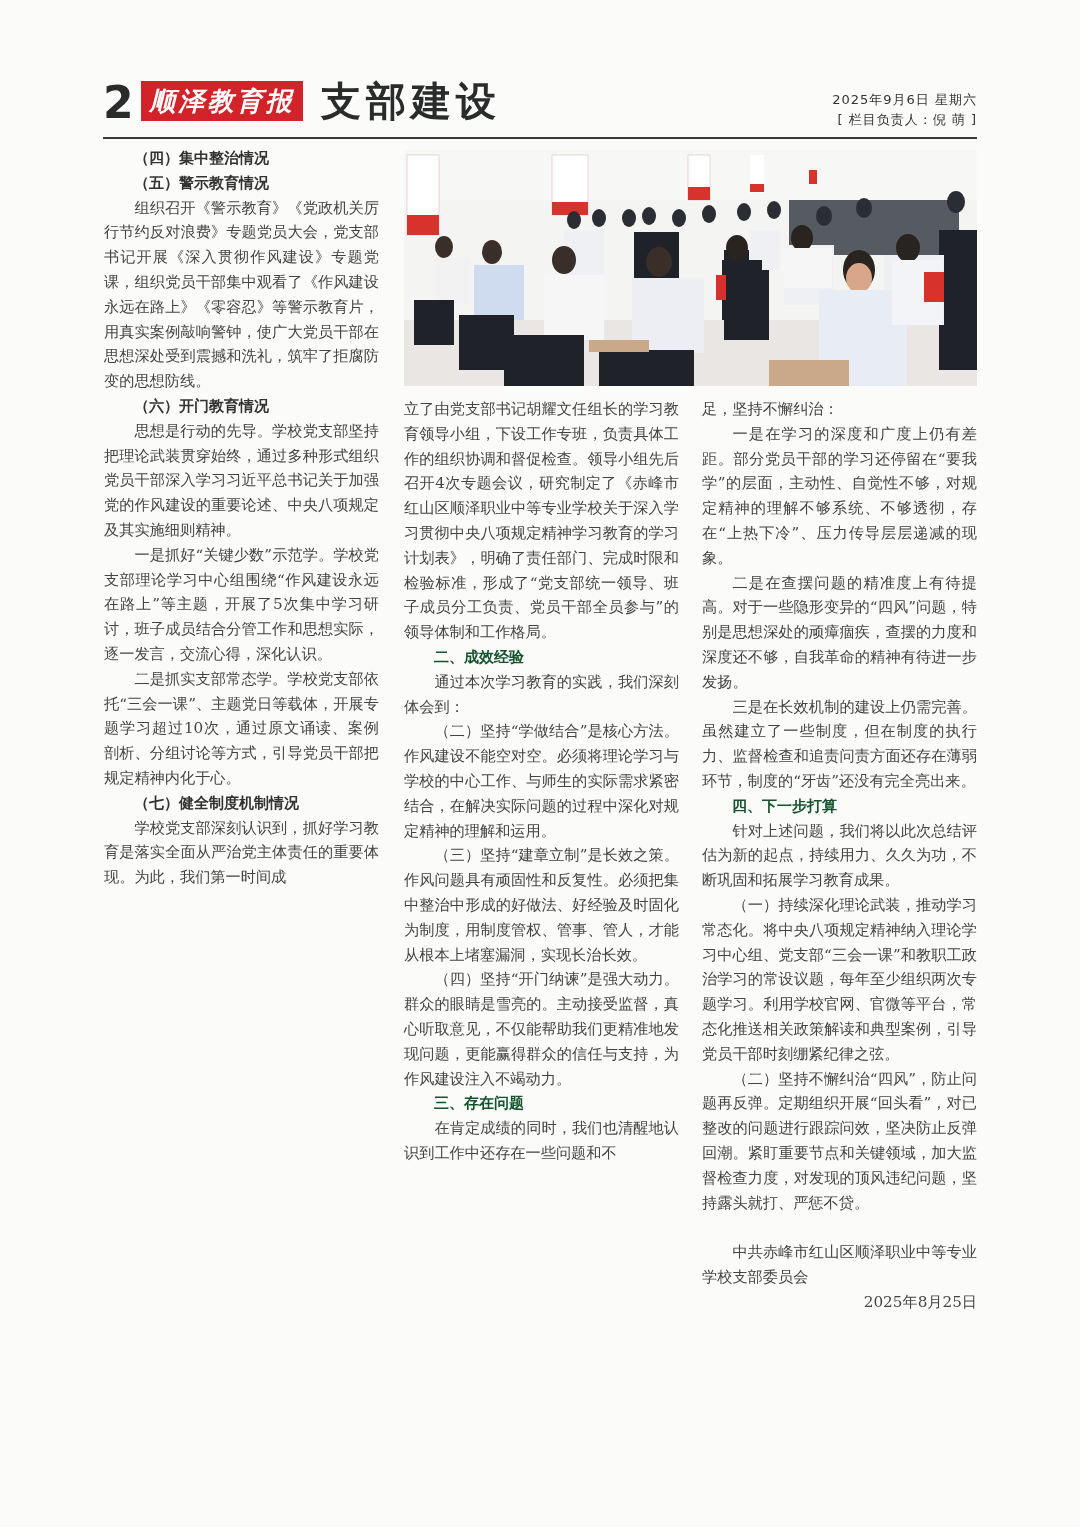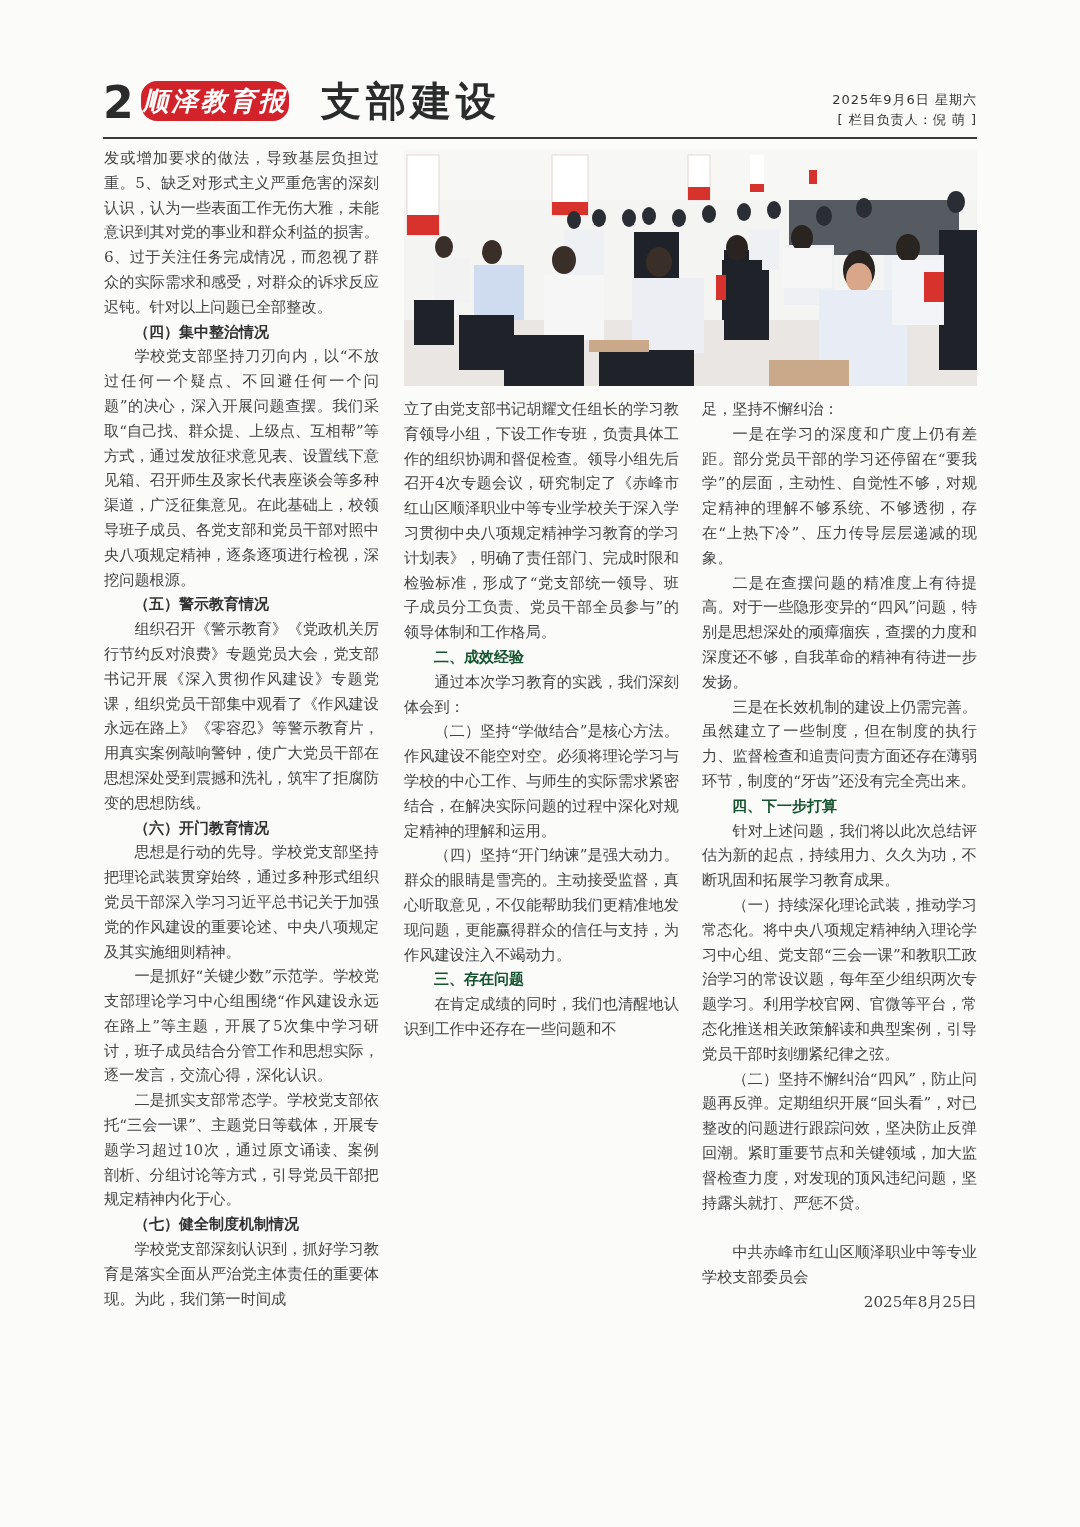--- a/index.html
+++ b/index.html
@@ -1,21 +1,21 @@
 <!DOCTYPE html>
 <html><head>
 <meta charset="utf-8">
 <style>
   * { margin: 0; padding: 0; box-sizing: border-box; }
   html, body { width: 1080px; height: 1527px; background: #fbfbfa; overflow: hidden; }
   body { position: relative; font-family: "DejaVu Serif", "Liberation Serif", serif; color: #3a3a3a; }
 
   .masthead { position: absolute; left: 103px; top: 78px; width: 874px; height: 52px; }
   .page-num { position: absolute; left: 0; top: 0; font-family: "DejaVu Sans", "Liberation Sans", sans-serif; font-weight: bold; font-size: 44px; line-height: 50px; color: #2a2c2c; }
-  .paper-name { position: absolute; left: 38px; top: 3px; width: 148px; height: 40px; background: #d2232a; color: #fff; font-family: "DejaVu Serif", serif; font-weight: bold; font-style: italic; font-size: 26px; line-height: 40px; text-align: center; letter-spacing: 3px; border-radius: 16px; }
+  .paper-name { position: absolute; left: 38px; top: 3px; width: 162px; height: 40px; background: #d2232a; color: #fff; font-family: "DejaVu Serif", serif; font-weight: bold; font-style: italic; font-size: 26px; line-height: 40px; text-align: center; letter-spacing: 3px; }
   .section-title { position: absolute; left: 218px; top: 2px; font-family: "DejaVu Sans", sans-serif; font-weight: bold; font-size: 40px; line-height: 42px; letter-spacing: 5px; color: #2a2c2c; }
   .date-block { position: absolute; right: 0; top: 12px; text-align: right; font-family: "DejaVu Sans", sans-serif; font-size: 13px; line-height: 20px; color: #333; letter-spacing: 1px; }
   .rule { position: absolute; left: 103px; top: 137px; width: 874px; height: 2px; background: #3a3a3a; }
 
   .col { position: absolute; top: 146px; width: 275px; font-size: 15.2px; line-height: 24.8px; color: #444; text-align: justify; }
   .col-1 { left: 104px; }
   .col-2 { left: 404px; top: 397px; }
   .col-3 { left: 702px; top: 397px; }
   .col p { text-indent: 2em; margin: 0; }
   .col p.noindent { text-indent: 0; }
@@ -109,37 +109,36 @@
       <rect x="415" y="140" width="88" height="96" fill="#e8ecf4"></rect>
       <rect x="365" y="210" width="80" height="26" fill="#caa98a"></rect>
       <ellipse cx="504" cy="98" rx="12" ry="14" fill="#2a2420"></ellipse>
       <rect x="488" y="110" width="50" height="65" fill="#f2f4f7"></rect>
       <rect x="520" y="122" width="20" height="30" fill="#d8322c"></rect>
     </g>
   </svg>
 </div>
 
 <div class="col col-1">
-    <p class="noindent">发或增加要求的做法，导致基层负担过重。5、缺乏对形式主义严重危害的深刻认识，认为一些表面工作无伤大雅，未能意识到其对党的事业和群众利益的损害。6、过于关注任务完成情况，而忽视了群众的实际需求和感受，对群众的诉求反应迟钝。针对以上问题已全部整改。</p>
     <h3>（四）集中整治情况</h3>
-    <p>学校党支部坚持刀刃向内，以“不放过任何一个疑点、不回避任何一个问题”的决心，深入开展问题查摆。我们采取“自己找、群众提、上级点、互相帮”等方式，通过发放征求意见表、设置线下意见箱、召开师生及家长代表座谈会等多种渠道，广泛征集意见。在此基础上，校领导班子成员、各党支部和党员干部对照中央八项规定精神，逐条逐项进行检视，深挖问题根源。</p>
     <h3>（五）警示教育情况</h3>
     <p>组织召开《警示教育》《党政机关厉行节约反对浪费》专题党员大会，党支部书记开展《深入贯彻作风建设》专题党课，组织党员干部集中观看了《作风建设永远在路上》《零容忍》等警示教育片，用真实案例敲响警钟，使广大党员干部在思想深处受到震撼和洗礼，筑牢了拒腐防变的思想防线。</p>
     <h3>（六）开门教育情况</h3>
     <p>思想是行动的先导。学校党支部坚持把理论武装贯穿始终，通过多种形式组织党员干部深入学习习近平总书记关于加强党的作风建设的重要论述、中央八项规定及其实施细则精神。</p>
     <p>一是抓好“关键少数”示范学。学校党支部理论学习中心组围绕“作风建设永远在路上”等主题，开展了5次集中学习研讨，班子成员结合分管工作和思想实际，逐一发言，交流心得，深化认识。</p>
     <p>二是抓实支部常态学。学校党支部依托“三会一课”、主题党日等载体，开展专题学习超过10次，通过原文诵读、案例剖析、分组讨论等方式，引导党员干部把规定精神内化于心。</p>
     <h3>（七）健全制度机制情况</h3>
     <p>学校党支部深刻认识到，抓好学习教育是落实全面从严治党主体责任的重要体现。为此，我们第一时间成</p>
   </div>
 <div class="col col-2">
     <p class="noindent">立了由党支部书记胡耀文任组长的学习教育领导小组，下设工作专班，负责具体工作的组织协调和督促检查。领导小组先后召开4次专题会议，研究制定了《赤峰市红山区顺泽职业中等专业学校关于深入学习贯彻中央八项规定精神学习教育的学习计划表》，明确了责任部门、完成时限和检验标准，形成了“党支部统一领导、班子成员分工负责、党员干部全员参与”的领导体制和工作格局。</p>
     <h2>二、成效经验</h2>
     <p>通过本次学习教育的实践，我们深刻体会到：</p>
     <p>（二）坚持“学做结合”是核心方法。作风建设不能空对空。必须将理论学习与学校的中心工作、与师生的实际需求紧密结合，在解决实际问题的过程中深化对规定精神的理解和运用。</p>
+    <p>（三）坚持“建章立制”是长效之策。作风问题具有顽固性和反复性。必须把集中整治中形成的好做法、好经验及时固化为制度，用制度管权、管事、管人，才能从根本上堵塞漏洞，实现长治长效。</p>
     <p>（四）坚持“开门纳谏”是强大动力。群众的眼睛是雪亮的。主动接受监督，真心听取意见，不仅能帮助我们更精准地发现问题，更能赢得群众的信任与支持，为作风建设注入不竭动力。</p>
     <h2>三、存在问题</h2>
     <p>在肯定成绩的同时，我们也清醒地认识到工作中还存在一些问题和不</p>
   </div>
 <div class="col col-3">
     <p class="noindent">足，坚持不懈纠治：</p>
     <p>一是在学习的深度和广度上仍有差距。部分党员干部的学习还停留在“要我学”的层面，主动性、自觉性不够，对规定精神的理解不够系统、不够透彻，存在“上热下冷”、压力传导层层递减的现象。</p>
     <p>二是在查摆问题的精准度上有待提高。对于一些隐形变异的“四风”问题，特别是思想深处的顽瘴痼疾，查摆的力度和深度还不够，自我革命的精神有待进一步发扬。</p>
     <p>三是在长效机制的建设上仍需完善。虽然建立了一些制度，但在制度的执行力、监督检查和追责问责方面还存在薄弱环节，制度的“牙齿”还没有完全亮出来。</p>
     <h2>四、下一步打算</h2>

